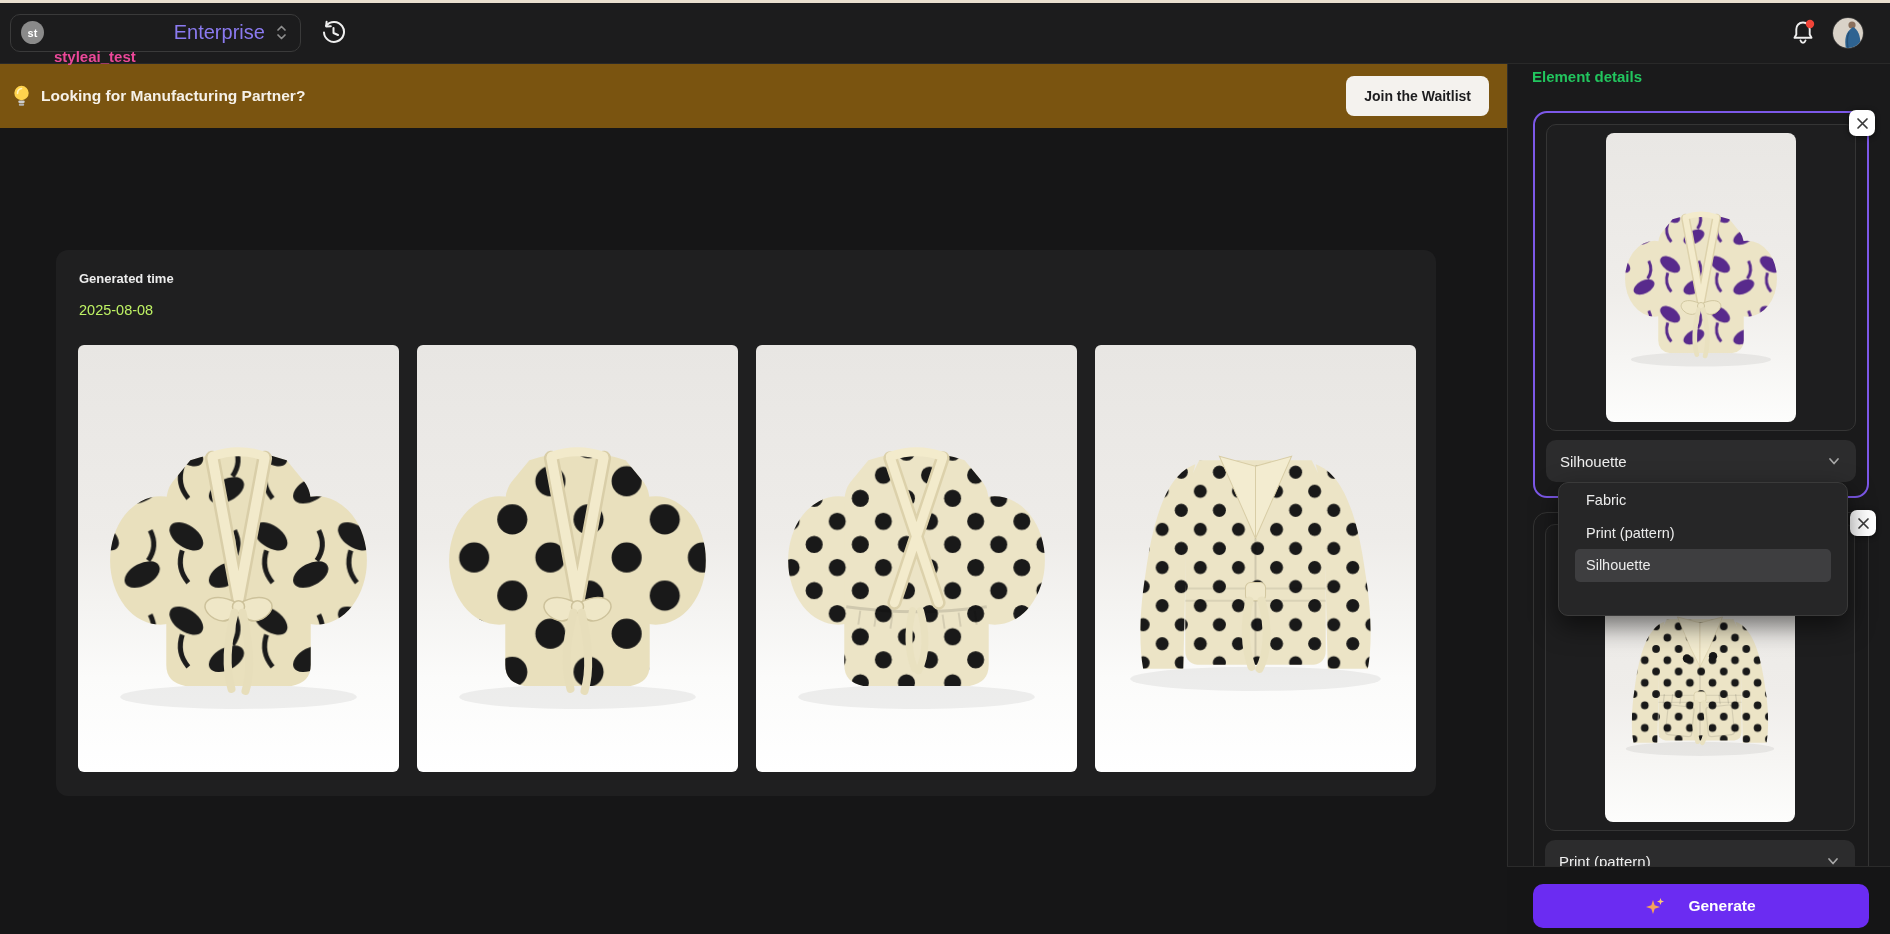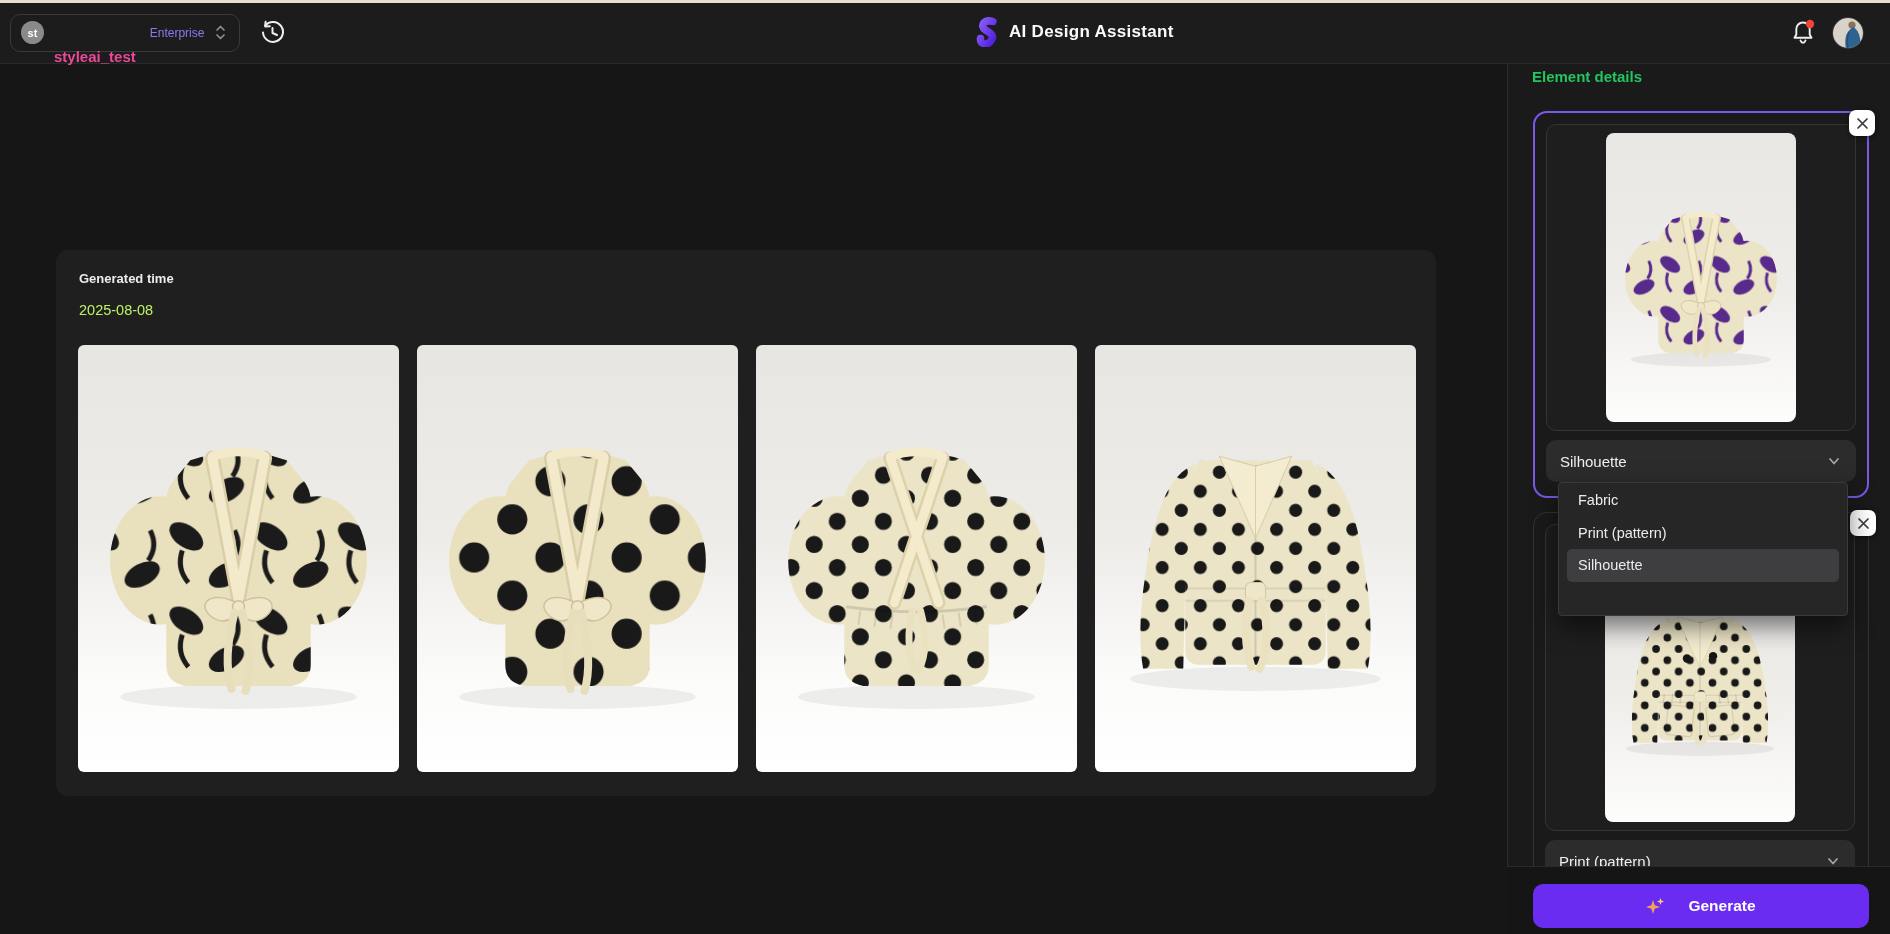--- a/index.html
+++ b/index.html
@@ -16,21 +16,21 @@
 
   
   .topline{position:absolute;top:0;left:0;width:100%;height:3px;background:#e9dfcf;z-index:60;}
   .topbar{position:absolute;top:0;left:0;width:100%;height:64px;background:#1c1c1d;
     border-bottom:1px solid #292929;display:flex;align-items:center;padding:0 26px 0 10px;z-index:50;}
   .workspace{display:flex;align-items:center;gap:10px;height:38px;padding:0 12px 0 10px;
     border:1px solid #3a3a3a;border-radius:10px;cursor:pointer;background:#1c1c1d;margin-top:2px;}
   .ws-avatar{width:23px;height:23px;border-radius:50%;background:#8a8a8a;color:#fff;
     font-size:11px;font-weight:bold;display:flex;align-items:center;justify-content:center;}
   .ws-name{font-size:15px;font-weight:bold;color:#ec4899;margin-top:48px;}
-  .ws-plan{font-size:12px;color:var(--enterprise-purple);margin-left:4px;}
+  .ws-plan{font-size:20px;color:var(--enterprise-purple);margin-left:28px;}
   .icon-btn{background:none;border:none;cursor:pointer;display:flex;align-items:center;justify-content:center;}
   .history-btn{margin-left:20px;margin-top:2px;}
   .topbar-center{position:absolute;left:976px;top:0;height:64px;display:flex;align-items:center;gap:10px;}
   .app-title{font-size:17px;font-weight:bold;color:#fafafa;letter-spacing:.3px;}
   .topbar-right{margin-left:auto;display:flex;align-items:center;gap:16px;margin-top:2px;}
   .bell-wrap{position:relative;}
   .user-avatar{width:32px;height:32px;border-radius:50%;overflow:hidden;border:1px solid #3a3a3a;cursor:pointer;}
 
   
   .banner{position:absolute;top:64px;left:0;width:1507px;height:64px;background:var(--banner-brown);
@@ -63,22 +63,22 @@
     border-radius:10px;display:flex;align-items:center;justify-content:center;background:#1e1e1f;}
   .el-image{width:190px;height:289px;border-radius:8px;overflow:hidden;
     background:linear-gradient(180deg,#e9e7e4 0%,#efedea 55%,#fdfdfc 100%);}
   .el-image svg{display:block;width:100%;height:100%;}
   .attr-select{position:absolute;left:11px;top:327px;width:310px;height:42px;border-radius:10px;
     background:#2c2c2d;display:flex;align-items:center;padding:0 14px;cursor:pointer;}
   .attr-select .select-value{font-size:15px;color:#efefef;}
   .attr-select .chev{margin-left:auto;display:flex;}
 
   .dropdown-menu{position:absolute;left:50px;top:418px;width:290px;height:134px;background:#262627;
-    border:1px solid #3a3a3a;border-radius:4px;box-shadow:0 10px 26px rgba(0,0,0,.55);
-    z-index:25;padding:1px 8px;display:flex;flex-direction:column;}
+    border:1px solid #3a3a3a;border-radius:10px;box-shadow:0 10px 26px rgba(0,0,0,.55);
+    z-index:25;padding:1px 16px;display:flex;flex-direction:column;}
   .menu-item{height:32.5px;display:flex;align-items:center;padding:0 11px;font-size:14.5px;
     color:#ebebeb;white-space:nowrap;border-radius:5px;cursor:pointer;}
   .menu-item.highlighted{background:#3e3e40;}
 
   .generate-bar{position:absolute;left:-1px;top:802px;width:385px;height:68px;background:#151516;
     border-top:1px solid #2b2b2b;z-index:40;}
   .generate-btn{position:absolute;left:26px;top:17px;width:336px;height:44px;border:none;border-radius:10px;
     background:var(--accent-purple);display:flex;align-items:center;justify-content:center;gap:23px;
     cursor:pointer;}
   .generate-btn .gen-text{color:#ffffff;font-size:15.5px;font-weight:bold;font-family:inherit;}
@@ -139,28 +139,20 @@
     </div>
     <button class="icon-btn history-btn">
       <span style="display:flex;">
         <svg width="25" height="25" viewBox="0 0 25 25" fill="none">
           <path d="M5.2,5.6 A10,10 0 1 1 3,12.5" stroke="#efefef" stroke-width="2" stroke-linecap="round" fill="none"></path>
           <path d="M5.6,1.8 L5.2,6.4 L9.8,6.2" stroke="#efefef" stroke-width="2" stroke-linecap="round" stroke-linejoin="round" fill="none"></path>
           <path d="M12.5,8 L12.5,13 L17,15" stroke="#efefef" stroke-width="2" stroke-linecap="round" stroke-linejoin="round" fill="none"></path>
         </svg>
       </span>
     </button>
-    <div class="topbar-center">
-      <span style="display:flex;">
-        <svg width="23" height="30" viewBox="0 0 23 30" fill="none">
-          <path d="M17,4.5 C8,2 3.5,9 9.5,13 C16,17 19.5,19.5 13.5,25.5 C9,29 4,26 4.5,21.5" stroke="url(#g-logo)" stroke-width="7.5" stroke-linecap="round" fill="none"></path>
-        </svg>
-      </span>
-      <span class="app-title">AI Design Assistant</span>
-    </div>
     <div class="topbar-right">
       <button class="icon-btn bell-wrap">
         <span style="display:flex;">
           <svg width="26" height="27" viewBox="0 0 26 27" fill="none">
             <path d="M13,3.5 C9,3.5 6.3,6.5 6.3,10.3 L6.3,15.5 L4.5,18.8 L21.5,18.8 L19.7,15.5 L19.7,10.3 C19.7,6.5 17,3.5 13,3.5 Z" stroke="#efefef" stroke-width="1.9" stroke-linejoin="round" fill="none"></path>
             <path d="M10.5,21.5 C11,23 12,23.7 13,23.7 C14,23.7 15,23 15.5,21.5" stroke="#efefef" stroke-width="1.9" stroke-linecap="round" fill="none"></path>
             <circle cx="20" cy="5" r="4.2" fill="var(--notification-red)"></circle>
           </svg>
         </span>
       </button>
@@ -168,20 +160,32 @@
         <svg width="32" height="32" viewBox="0 0 32 32">
           <rect width="32" height="32" fill="#d9d2c8"></rect>
           <circle cx="19" cy="7" r="3.6" fill="#8a6f5c"></circle>
           <path d="M20,9 C13,14 11,20 13,31 L27,31 C28.5,21 26,12 20,9 Z" fill="#2e6391"></path>
           <path d="M16,14 C14,19 14,25 15,30" stroke="#244f76" stroke-width="1.4" fill="none"></path>
         </svg>
       </div>
     </div>
   </header>
 
+  <div class="banner">
+    <span style="display:flex;">
+      <svg width="19" height="25" viewBox="0 0 19 25">
+        <circle cx="9.5" cy="9" r="7.2" fill="#ffd34d"></circle>
+        <path d="M9.5,4.5 C7,5 5.5,7 5.6,9.4" stroke="#fff3c2" stroke-width="1.6" fill="none" stroke-linecap="round"></path>
+        <rect x="6.3" y="16.5" width="6.4" height="2.4" rx="1.2" fill="#cfcfcf"></rect>
+        <rect x="6.8" y="19.6" width="5.4" height="2.2" rx="1.1" fill="#b5b5b5"></rect>
+      </svg>
+    </span>
+    <span class="banner-message">Looking for Manufacturing Partner?</span>
+    <button class="waitlist-btn">Join the Waitlist</button>
+  </div>
 
   <section class="content-card">
     <div class="gen-label">Generated time</div>
     <div class="gen-date">2025-08-08</div>
     <div class="results-row">
 
       <div class="result-card" aria-label="Cream blouse with large black leaf print, front bow and puff sleeves">
         <svg viewBox="0 0 320 420" preserveAspectRatio="xMidYMid meet">
           <defs>
               <clipPath id="clip-r1">

